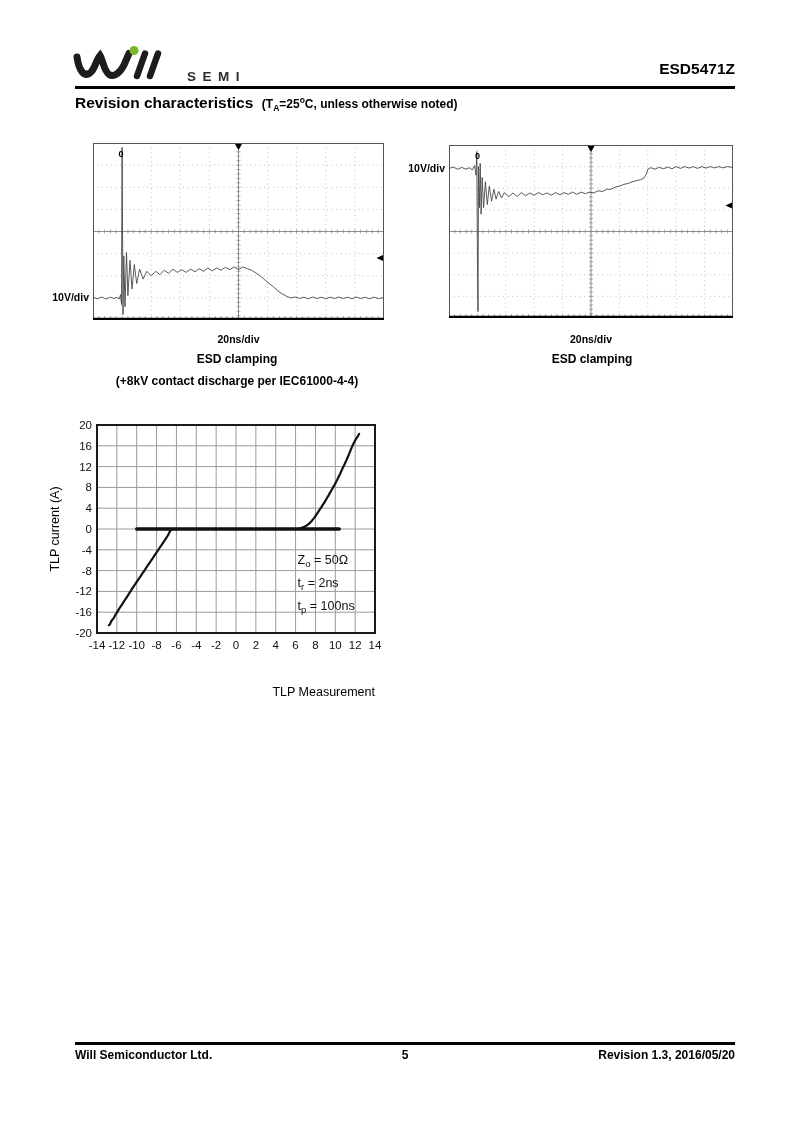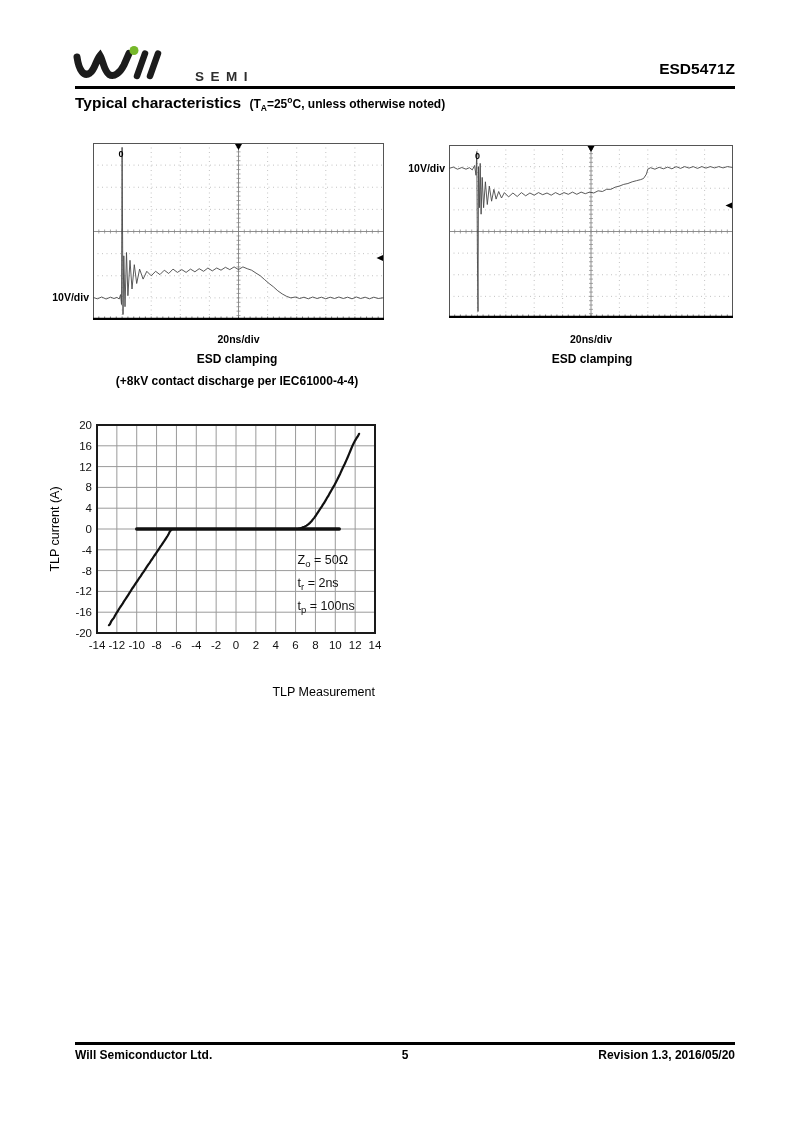--- a/index.html
+++ b/index.html
@@ -1,20 +1,20 @@
 <!DOCTYPE html>
 <html><head>
 <meta charset="utf-8">
 <style>
   html,body{margin:0;padding:0;background:#fff;}
   .page{position:relative;width:800px;height:1131px;background:#fff;overflow:hidden;
         font-family:"Liberation Sans",sans-serif;color:#000;}
 
   
-  .logo{position:absolute;left:73px;top:44px;display:flex;align-items:flex-end;gap:22px;}
+  .logo{position:absolute;left:73px;top:44px;display:flex;align-items:flex-end;gap:14px;}
   .logo-semi{font-weight:bold;font-size:13.5px;letter-spacing:6.5px;color:#2d2d2d;padding-bottom:4px;}
   .part-number{position:absolute;right:65px;top:60px;font-size:15.5px;font-weight:bold;}
   .header-rule{position:absolute;left:75px;top:86px;width:660px;height:3px;background:#000;}
 
   .heading{position:absolute;left:75px;top:94px;font-weight:bold;white-space:nowrap;}
   .heading .big{font-size:15.5px;}
   .heading .small{font-size:12px;margin-left:4px;}
   .heading sub{font-size:8.5px;}
   .heading sup{font-size:8.5px;}
 
@@ -59,21 +59,21 @@
       <path d="M64,32 L72,9.5" fill="none" stroke="#1c1c1c" stroke-width="6.5" stroke-linecap="round"></path>
       <path d="M77,32 L85,9.5" fill="none" stroke="#1c1c1c" stroke-width="6.5" stroke-linecap="round"></path>
       <circle cx="61" cy="6.5" r="4.5" fill="#76b82a"></circle>
     </svg>
     <span class="logo-semi">SEMI</span>
   </div>
   <div class="part-number">ESD5471Z</div>
   <div class="header-rule"></div>
 
   <div class="heading">
-    <span class="big">Typical characteristics</span>
+    <span class="big">Revision characteristics</span>
     <span class="small"><span>(T</span><sub>A</sub><span>=25</span><sup>o</sup><span>C, unless otherwise noted)</span></span>
   </div>
 
   <figure class="scope-fig" style="left:93px;top:143px;width:291px;">
     <span class="scope-ylabel" style="top: 147.875px;">10V/div</span>
     <svg width="291" height="177" viewBox="0 0 291 177">
         <line x1="29.1" y1="0" x2="29.1" y2="177" stroke="#b4b4b4" stroke-width="0.8" stroke-dasharray="1 3.5"></line>
         <line x1="58.2" y1="0" x2="58.2" y2="177" stroke="#b4b4b4" stroke-width="0.8" stroke-dasharray="1 3.5"></line>
         <line x1="87.30000000000001" y1="0" x2="87.30000000000001" y2="177" stroke="#b4b4b4" stroke-width="0.8" stroke-dasharray="1 3.5"></line>
         <line x1="116.4" y1="0" x2="116.4" y2="177" stroke="#b4b4b4" stroke-width="0.8" stroke-dasharray="1 3.5"></line>

